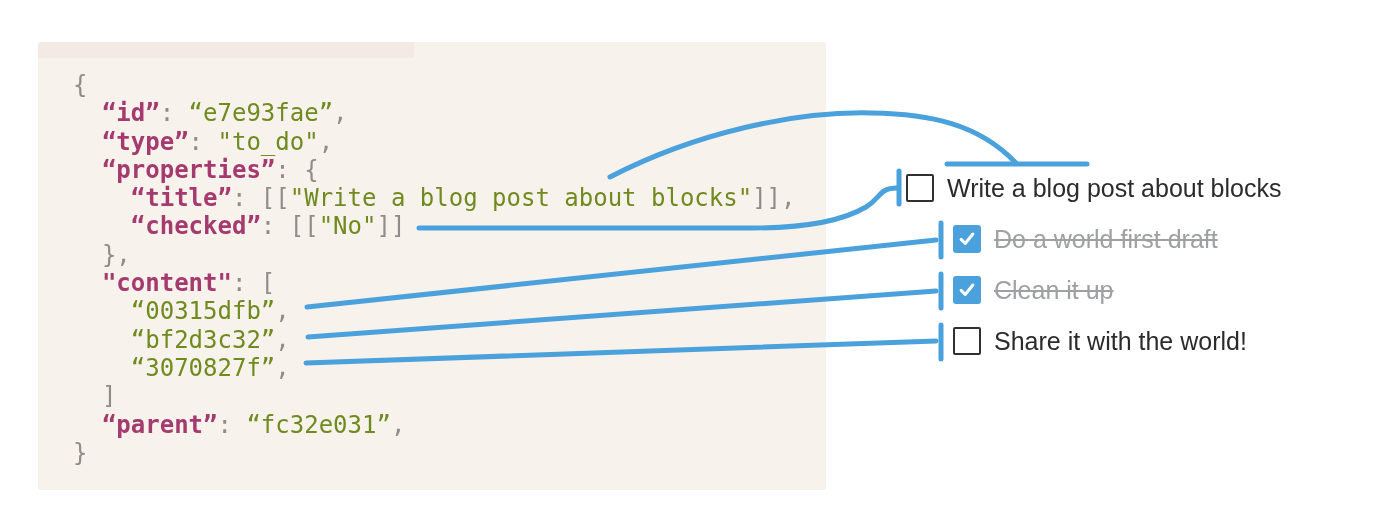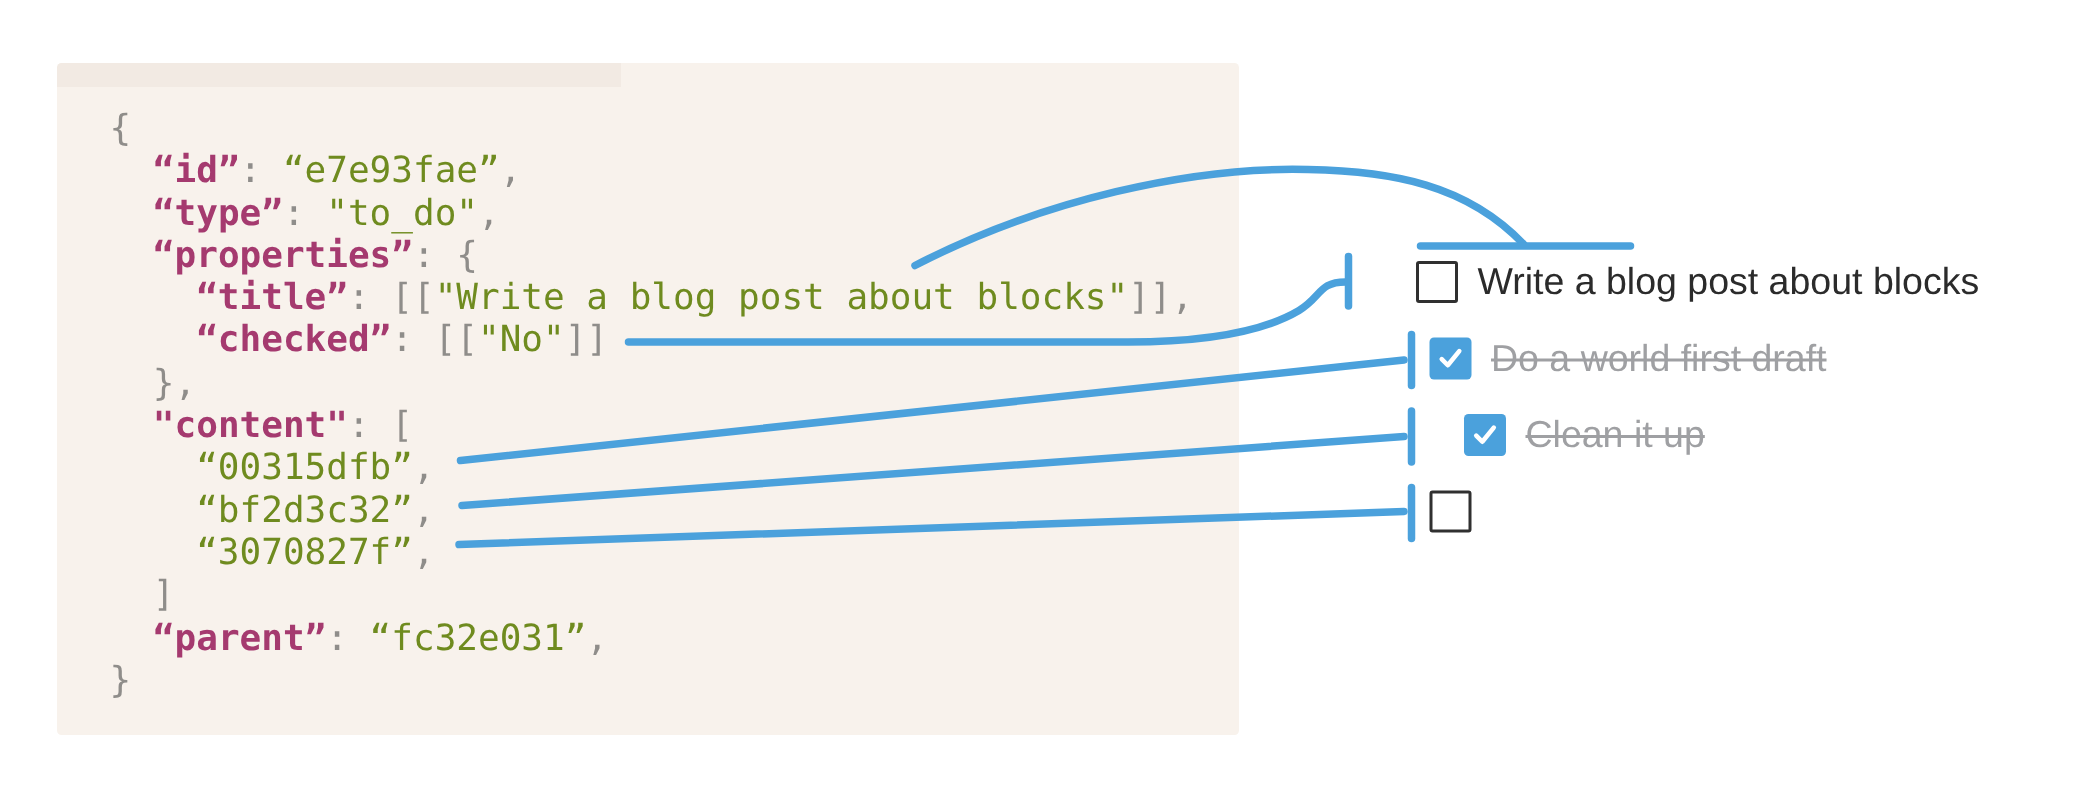--- a/index.html
+++ b/index.html
@@ -51,23 +51,23 @@
   .connectors path{
     fill:none;
     stroke:var(--arrow-blue);
     stroke-width:5;
     stroke-linecap:round;
   }
   .todo-row{
     position:absolute;
     display:flex;align-items:center;gap:13px;height:30px;
   }
-  .row1{left:944px;top:173px;}
+  .row1{left:906px;top:173px;}
   .row2{left:953px;top:224px;}
-  .row3{left:953px;top:275px;margin-left:23px;}
+  .row3{left:953px;top:275px;}
   .row4{left:953px;top:326px;}
   .checkbox{
     width:28px;height:28px;box-sizing:border-box;flex:0 0 auto;
     display:flex;align-items:center;justify-content:center;
   }
   .checkbox.unchecked{
     background:#ffffff;
     border:2.5px solid var(--checkbox-border);
     border-radius:2px;
   }
@@ -122,15 +122,16 @@
       <div class="todo-row row3">
         <span class="checkbox checked">
           <svg width="18" height="18" viewBox="0 0 20 20">
             <polyline points="3.5,10.5 8,15 16.5,4.5" fill="none" stroke="#ffffff" stroke-width="3.4" stroke-linecap="round" stroke-linejoin="round"></polyline>
           </svg>
         </span>
         <span class="todo-label done">Clean it up</span>
       </div>
       <div class="todo-row row4">
         <span class="checkbox unchecked"></span>
+        <span class="todo-label">Share it with the world!</span>
       </div>
     </div>
 </div>
 
 </body></html>

